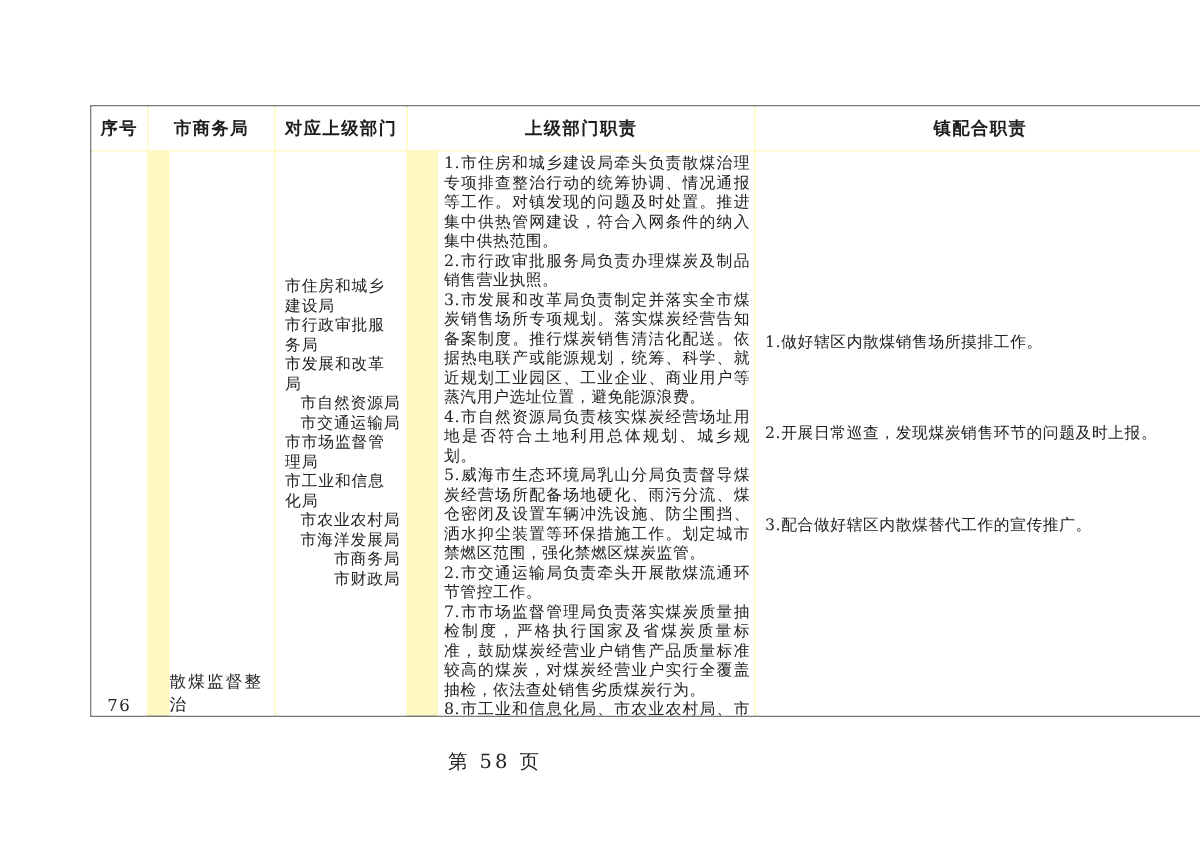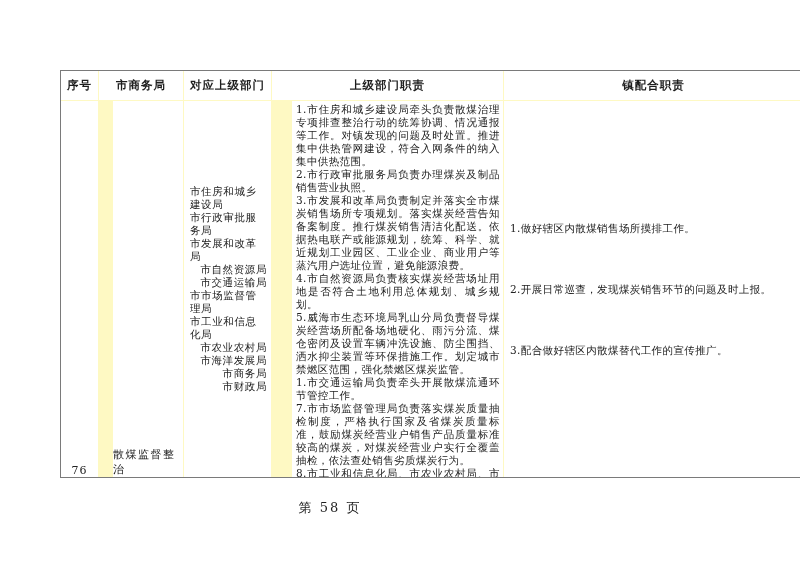--- a/index.html
+++ b/index.html
@@ -118,21 +118,21 @@
       <div>市商务局</div>
       <div>市财政局</div>
     </div>
 
     <div class="cell cell-duties">
       <p>1.市住房和城乡建设局牵头负责散煤治理专项排查整治行动的统筹协调、情况通报等工作。对镇发现的问题及时处置。推进集中供热管网建设，符合入网条件的纳入集中供热范围。</p>
       <p>2.市行政审批服务局负责办理煤炭及制品销售营业执照。</p>
       <p>3.市发展和改革局负责制定并落实全市煤炭销售场所专项规划。落实煤炭经营告知备案制度。推行煤炭销售清洁化配送。依据热电联产或能源规划，统筹、科学、就近规划工业园区、工业企业、商业用户等蒸汽用户选址位置，避免能源浪费。</p>
       <p>4.市自然资源局负责核实煤炭经营场址用地是否符合土地利用总体规划、城乡规划。</p>
       <p>5.威海市生态环境局乳山分局负责督导煤炭经营场所配备场地硬化、雨污分流、煤仓密闭及设置车辆冲洗设施、防尘围挡、洒水抑尘装置等环保措施工作。划定城市禁燃区范围，强化禁燃区煤炭监管。</p>
-      <p>1.市交通运输局负责牵头开展散煤流通环节管控工作。</p>
+      <p>2.市交通运输局负责牵头开展散煤流通环节管控工作。</p>
       <p>7.市市场监督管理局负责落实煤炭质量抽检制度，严格执行国家及省煤炭质量标准，鼓励煤炭经营业户销售产品质量标准较高的煤炭，对煤炭经营业户实行全覆盖抽检，依法查处销售劣质煤炭行为。</p>
       <p>8.市工业和信息化局、市农业农村局、市海洋发展局、市商务局、市财政局结合各自职责，加快推进小工业用户、农业大棚、渔业养殖、商业企业等散煤替代工作，推广使用天然气、空气能、电能、太阳能、瓶装液化气等清洁能源。</p>
 
     </div>
 
     <div class="cell cell-town">
       <p>1.做好辖区内散煤销售场所摸排工作。</p>
       <p>2.开展日常巡查，发现煤炭销售环节的问题及时上报。</p>
       <p>3.配合做好辖区内散煤替代工作的宣传推广。</p>
     </div>

